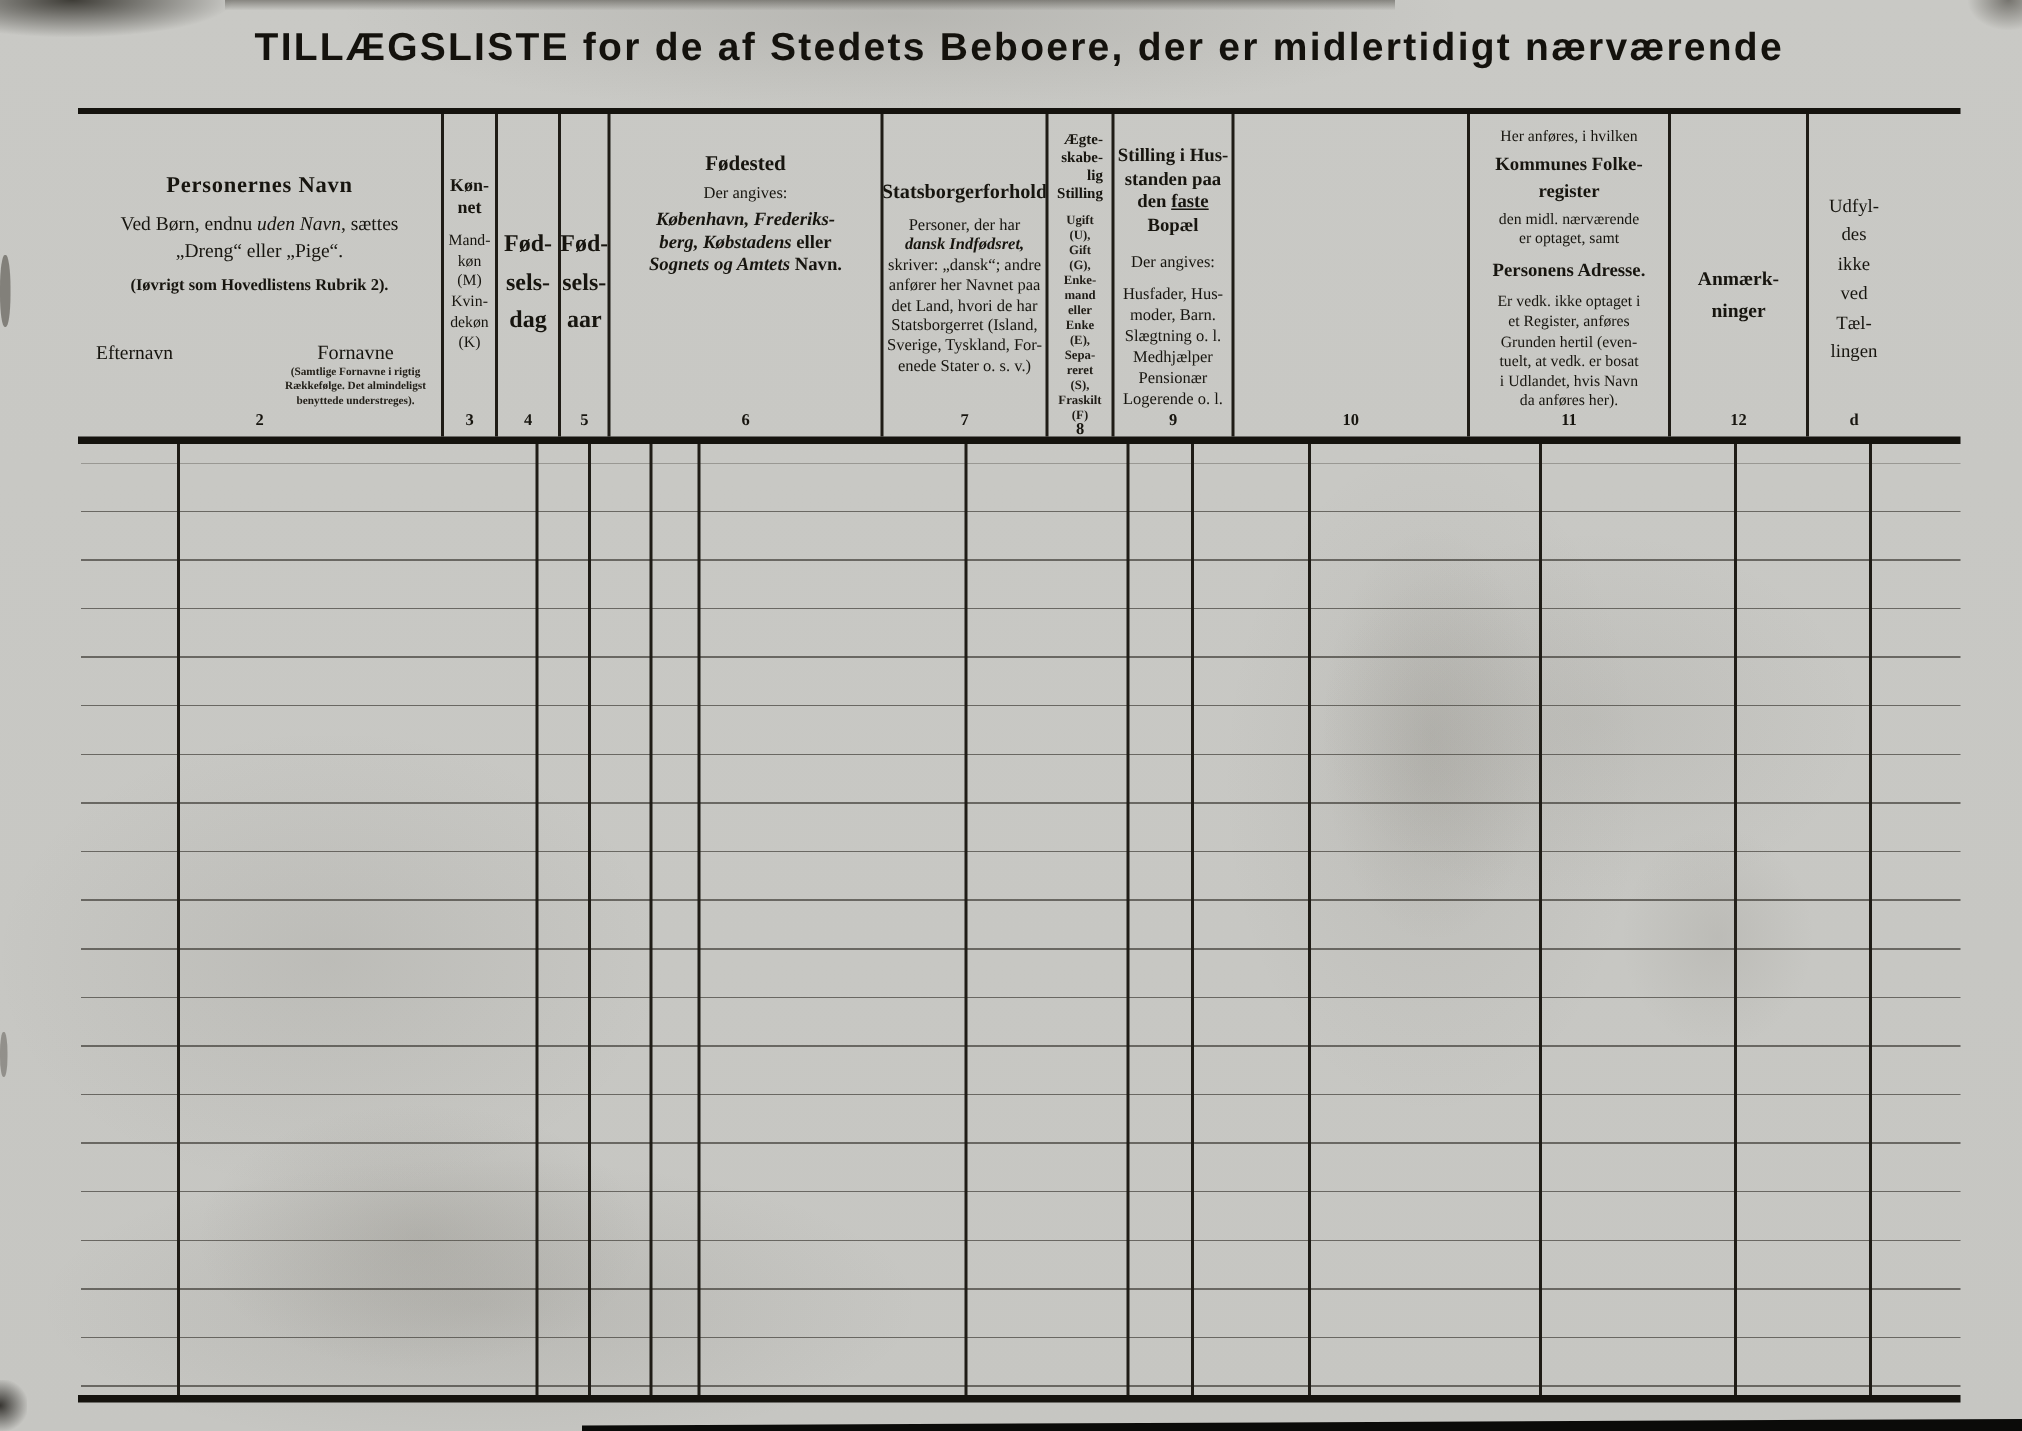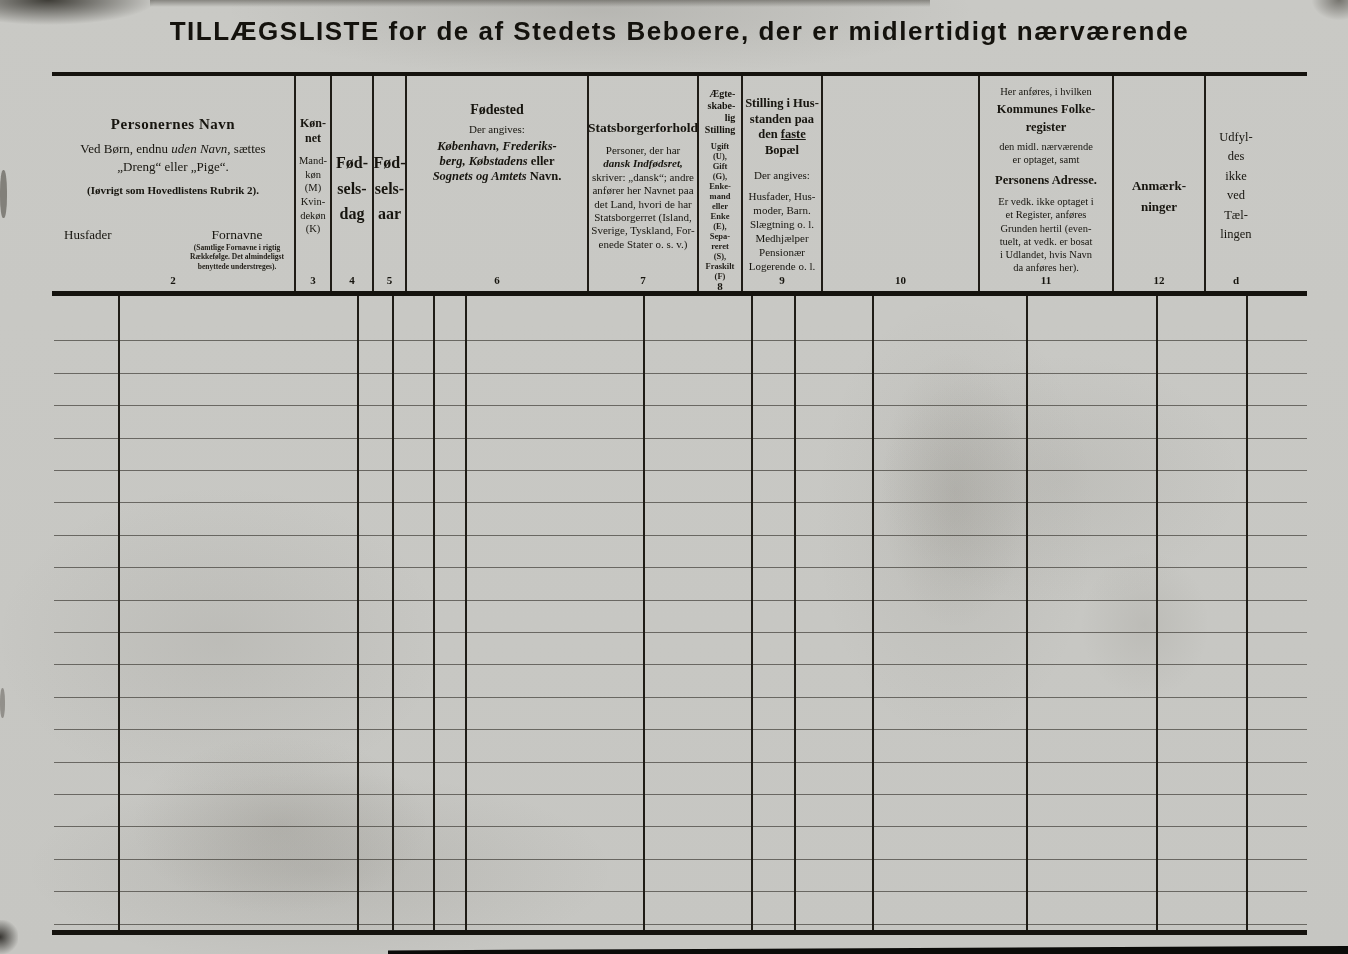--- a/index.html
+++ b/index.html
@@ -105,21 +105,21 @@
 
 
       <div class="hcell w2">
         <div class="c2-top">
           <div class="b c2-title">Personernes Navn</div>
           <div class="c2-line" style="margin-top:7px;"><span>Ved Børn, endnu </span><span class="i">uden Navn</span><span>, sættes</span></div>
           <div class="c2-line">„Dreng“ eller „Pige“.</div>
           <div class="b c2-note">(Iøvrigt som Hovedlistens Rubrik 2).</div>
         </div>
         <div class="c2-names">
-          <div class="c2-efternavn">Husfader</div>
+          <div class="c2-efternavn">Efternavn</div>
           <div class="c2-fn">
             <div class="c2-fornavne">Fornavne</div>
             <div class="tiny pre">(Samtlige Fornavne i rigtig
 Rækkefølge. Det almindeligst
 benyttede understreges).</div>
           </div>
         </div>
         <div class="cnum" style="margin-top:2px;">2</div>
       </div>
 

